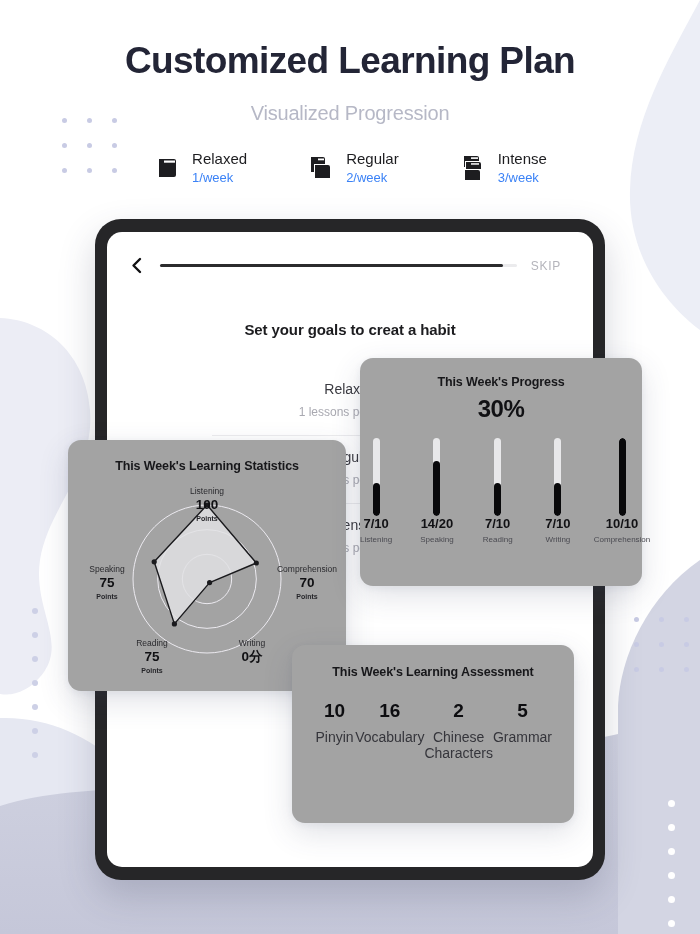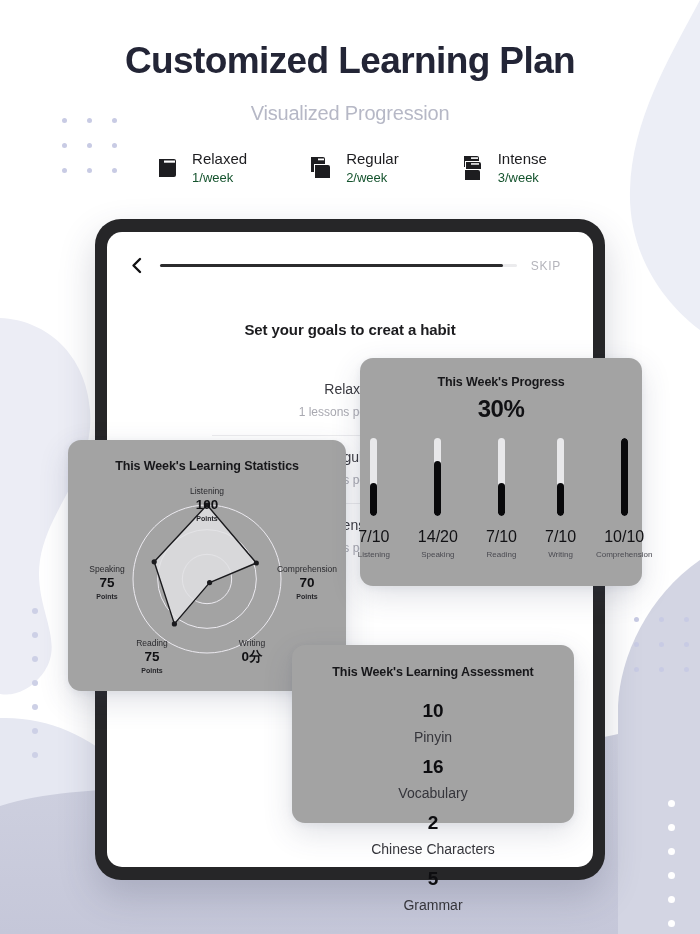--- a/index.html
+++ b/index.html
@@ -41,21 +41,21 @@
   
   .modes {
     position:relative; z-index:3;
     display:flex; justify-content:center; gap:60px;
     margin-top:25px;
   }
   .mode { display:flex; align-items:center; gap:9px; }
   .mode-icon { width:30px; height:30px; flex:none; }
   .mode-text { text-align:left; }
   .mode-label { font-size:15px; color:#1d1d20; font-weight:400; line-height:1.25; }
-  .mode-sub { font-size:13px; color:#14532d; line-height:1.3; }
+  .mode-sub { font-size:13px; color:#3b82f6; line-height:1.3; }
 
   
   .tablet {
     position:absolute; left:95px; top:219px;
     width:510px; height:661px;
     background:#262628;
     border-radius:26px;
     z-index:2;
     box-shadow:0 16px 36px rgba(60,62,90,.22);
     padding:13px 12px;
@@ -121,28 +121,28 @@
   .bars { display:flex; justify-content:center; gap:28px; margin-top:15px; }
   .bar-col { display:flex; flex-direction:column; align-items:center; width:40px; }
   .bar-track {
     width:7px; height:78px; background:#e8e8ea; border-radius:4px;
     position:relative; overflow:hidden;
   }
   .bar-fill {
     position:absolute; left:0; right:0; bottom:0;
     background:#09090b; border-radius:4px;
   }
-  .bar-value { font-size:16px; font-weight:400; color:#111114; margin-top:12px; }
+  .bar-value { font-size:13px; font-weight:700; color:#111114; }
   .bar-name { font-size:8px; color:#4a4a51; margin-top:4px; text-align:center; white-space:nowrap; }
 
   
   #card-assessment { left:292px; top:645px; width:282px; height:178px; padding:20px 0 0; }
   .assess-grid {
-    display:grid; grid-template-columns:repeat(1,1fr);
-    row-gap:12px; margin-top:22px; padding:0 22px;
+    display:grid; grid-template-columns:repeat(4,1fr);
+    row-gap:3px; margin-top:22px; padding:0 22px;
   }
   .assess-item { text-align:center; }
   .assess-value { font-size:19px; font-weight:700; color:#0d0d10; line-height:1.1; }
   .assess-name { font-size:14px; color:#35353b; margin-top:7px; }
 </style>
 </head>
 <body>
 
 <div class="bg">
   <svg viewBox="0 0 700 934" xmlns="http://www.w3.org/2000/svg" aria-hidden="true">

